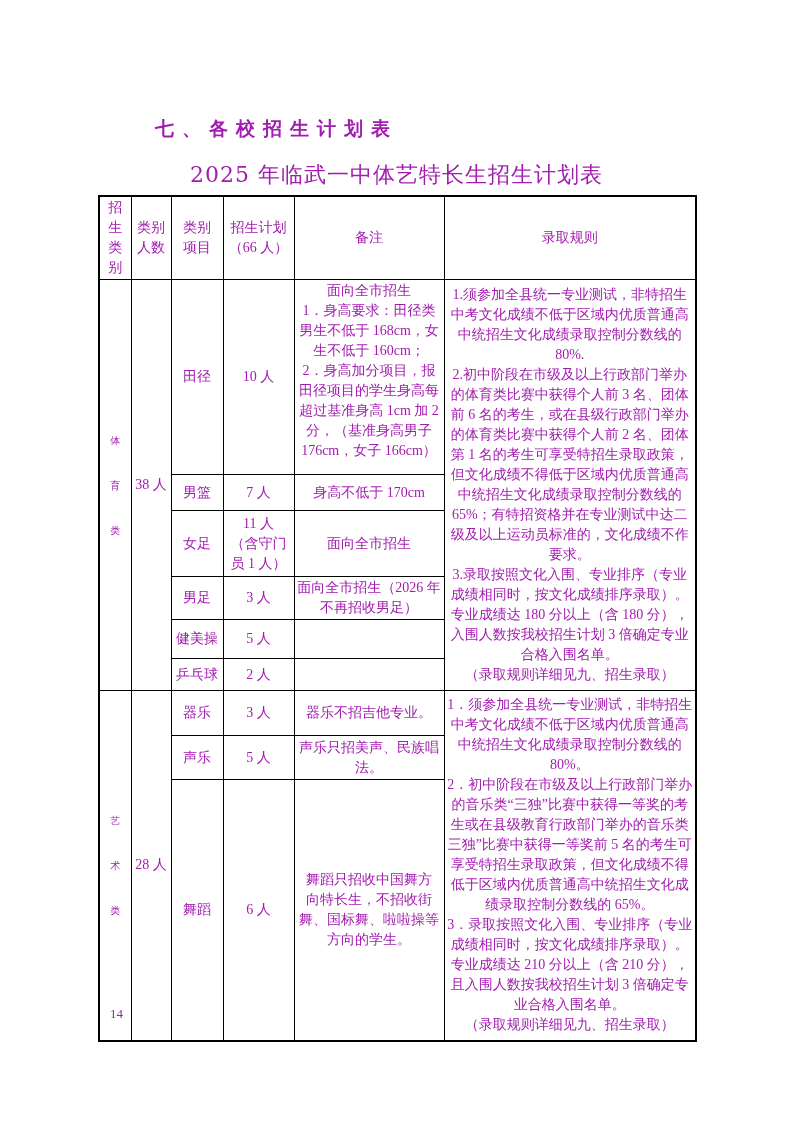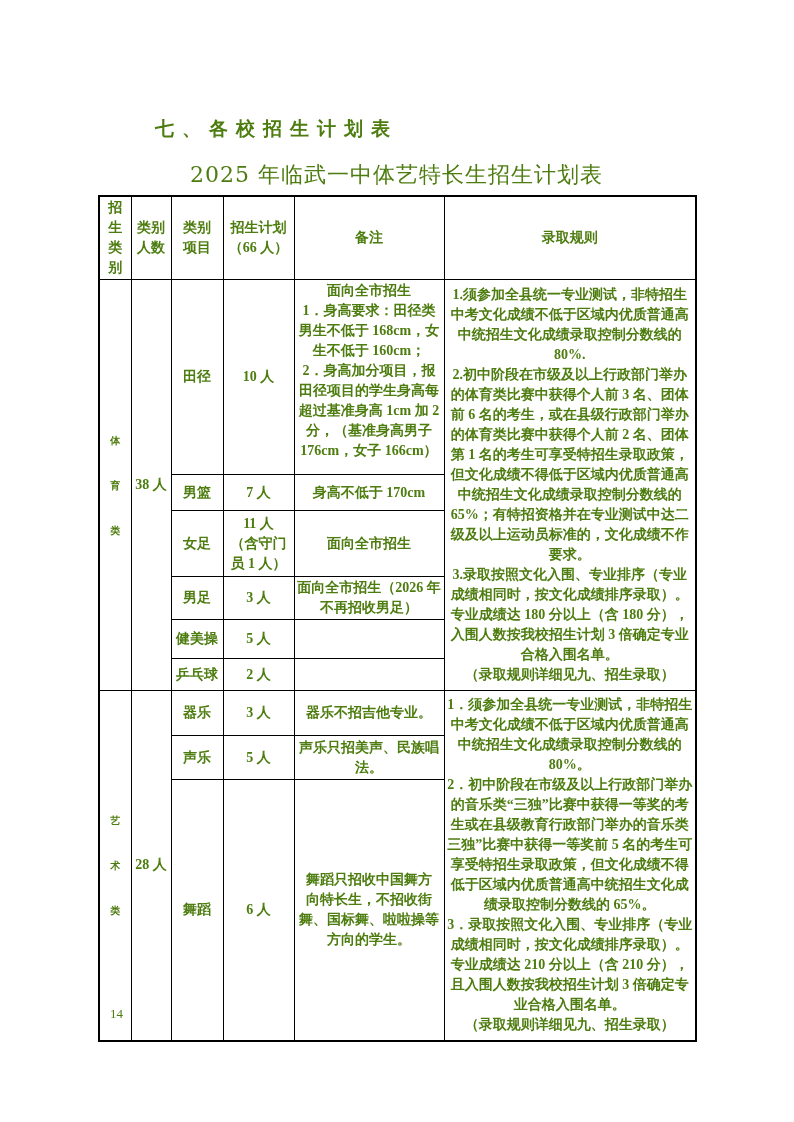--- a/index.html
+++ b/index.html
@@ -4,21 +4,21 @@
 <style>
   * { margin: 0; padding: 0; box-sizing: border-box; }
   html, body { background: #e8e8e8; }
   .page {
     position: relative;
     width: 794px;
     height: 1122px;
     margin: 0 auto;
     background: #ffffff;
     font-family: "Liberation Serif", "DejaVu Serif", serif;
-    color: #4d7c0f;
+    color: #a21caf;
     overflow: hidden;
   }
   .heading {
     position: absolute;
     left: 155px;
     top: 116px;
     font-family: "Liberation Sans", "DejaVu Sans", sans-serif;
     font-size: 19px;
     font-weight: bold;
     letter-spacing: 8px;
@@ -40,21 +40,21 @@
     position: absolute;
     left: 98px;
     top: 195px;
     width: 597px;
     border-collapse: collapse;
     table-layout: fixed;
     border: 2px solid #000;
   }
   table.plan th, table.plan td {
     border: 1px solid #000;
-    font-weight: bold;
+    font-weight: normal;
     font-size: 14px;
     line-height: 20px;
     vertical-align: middle;
     text-align: center;
     padding: 1px 2px;
     overflow: hidden;
   }
   
   col.c-cat   { width: 32px; }
   col.c-cnt   { width: 40px; }

